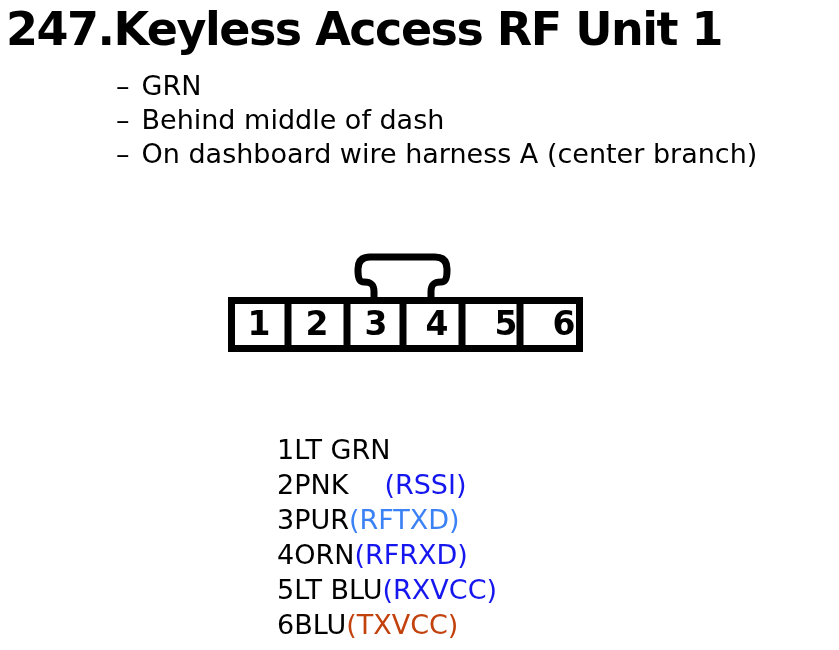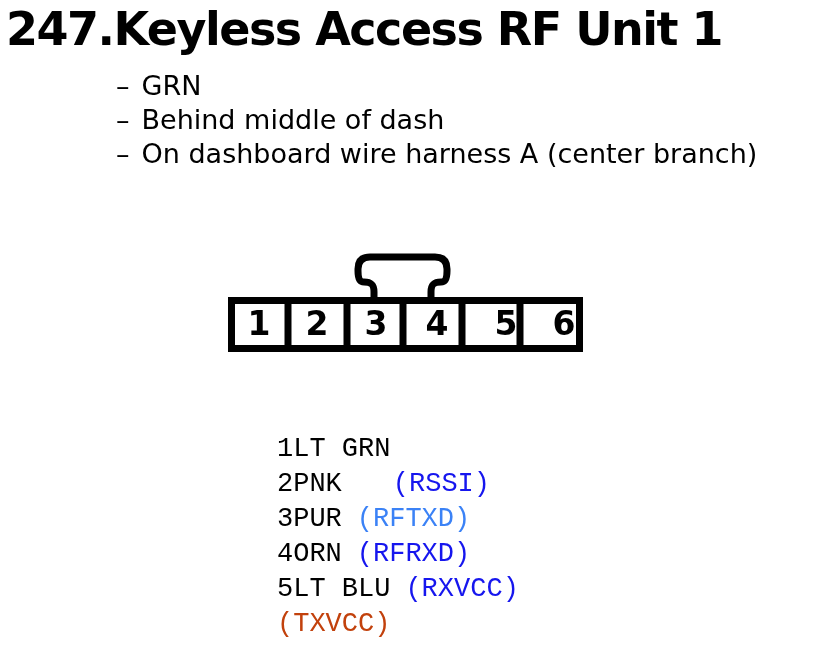--- a/index.html
+++ b/index.html
@@ -55,23 +55,22 @@
   }
   .pin-list {
     position: absolute;
     left: 277px;
     top: 432px;
     font-size: 27px;
     line-height: 35px;
   }
   .pin-row {
     display: flex;
-    gap: 15px;
+    gap: 0;
     white-space: nowrap;
-    font-family: Liberation Mono, monospace;
   }
   .pin-signal {
     color: #1616ee;
   }
 </style>
 </head>
 <body>
 
 <div class="canvas">
 
@@ -134,17 +133,18 @@
     </div>
     <div class="pin-row">
       <span>4ORN</span>
       <span class="pin-signal" style="color: rgb(22, 22, 238); text-align: center;">(RFRXD)</span>
     </div>
     <div class="pin-row">
       <span>5LT BLU</span>
       <span class="pin-signal" style="color: rgb(22, 22, 238); text-align: right;">(RXVCC)</span>
     </div>
     <div class="pin-row">
+      <span>6BLU</span>
       <span class="pin-signal" style="color: #c2410c;">(TXVCC)</span>
     </div>
   </div>
 
 </div>
 
 </body></html>

